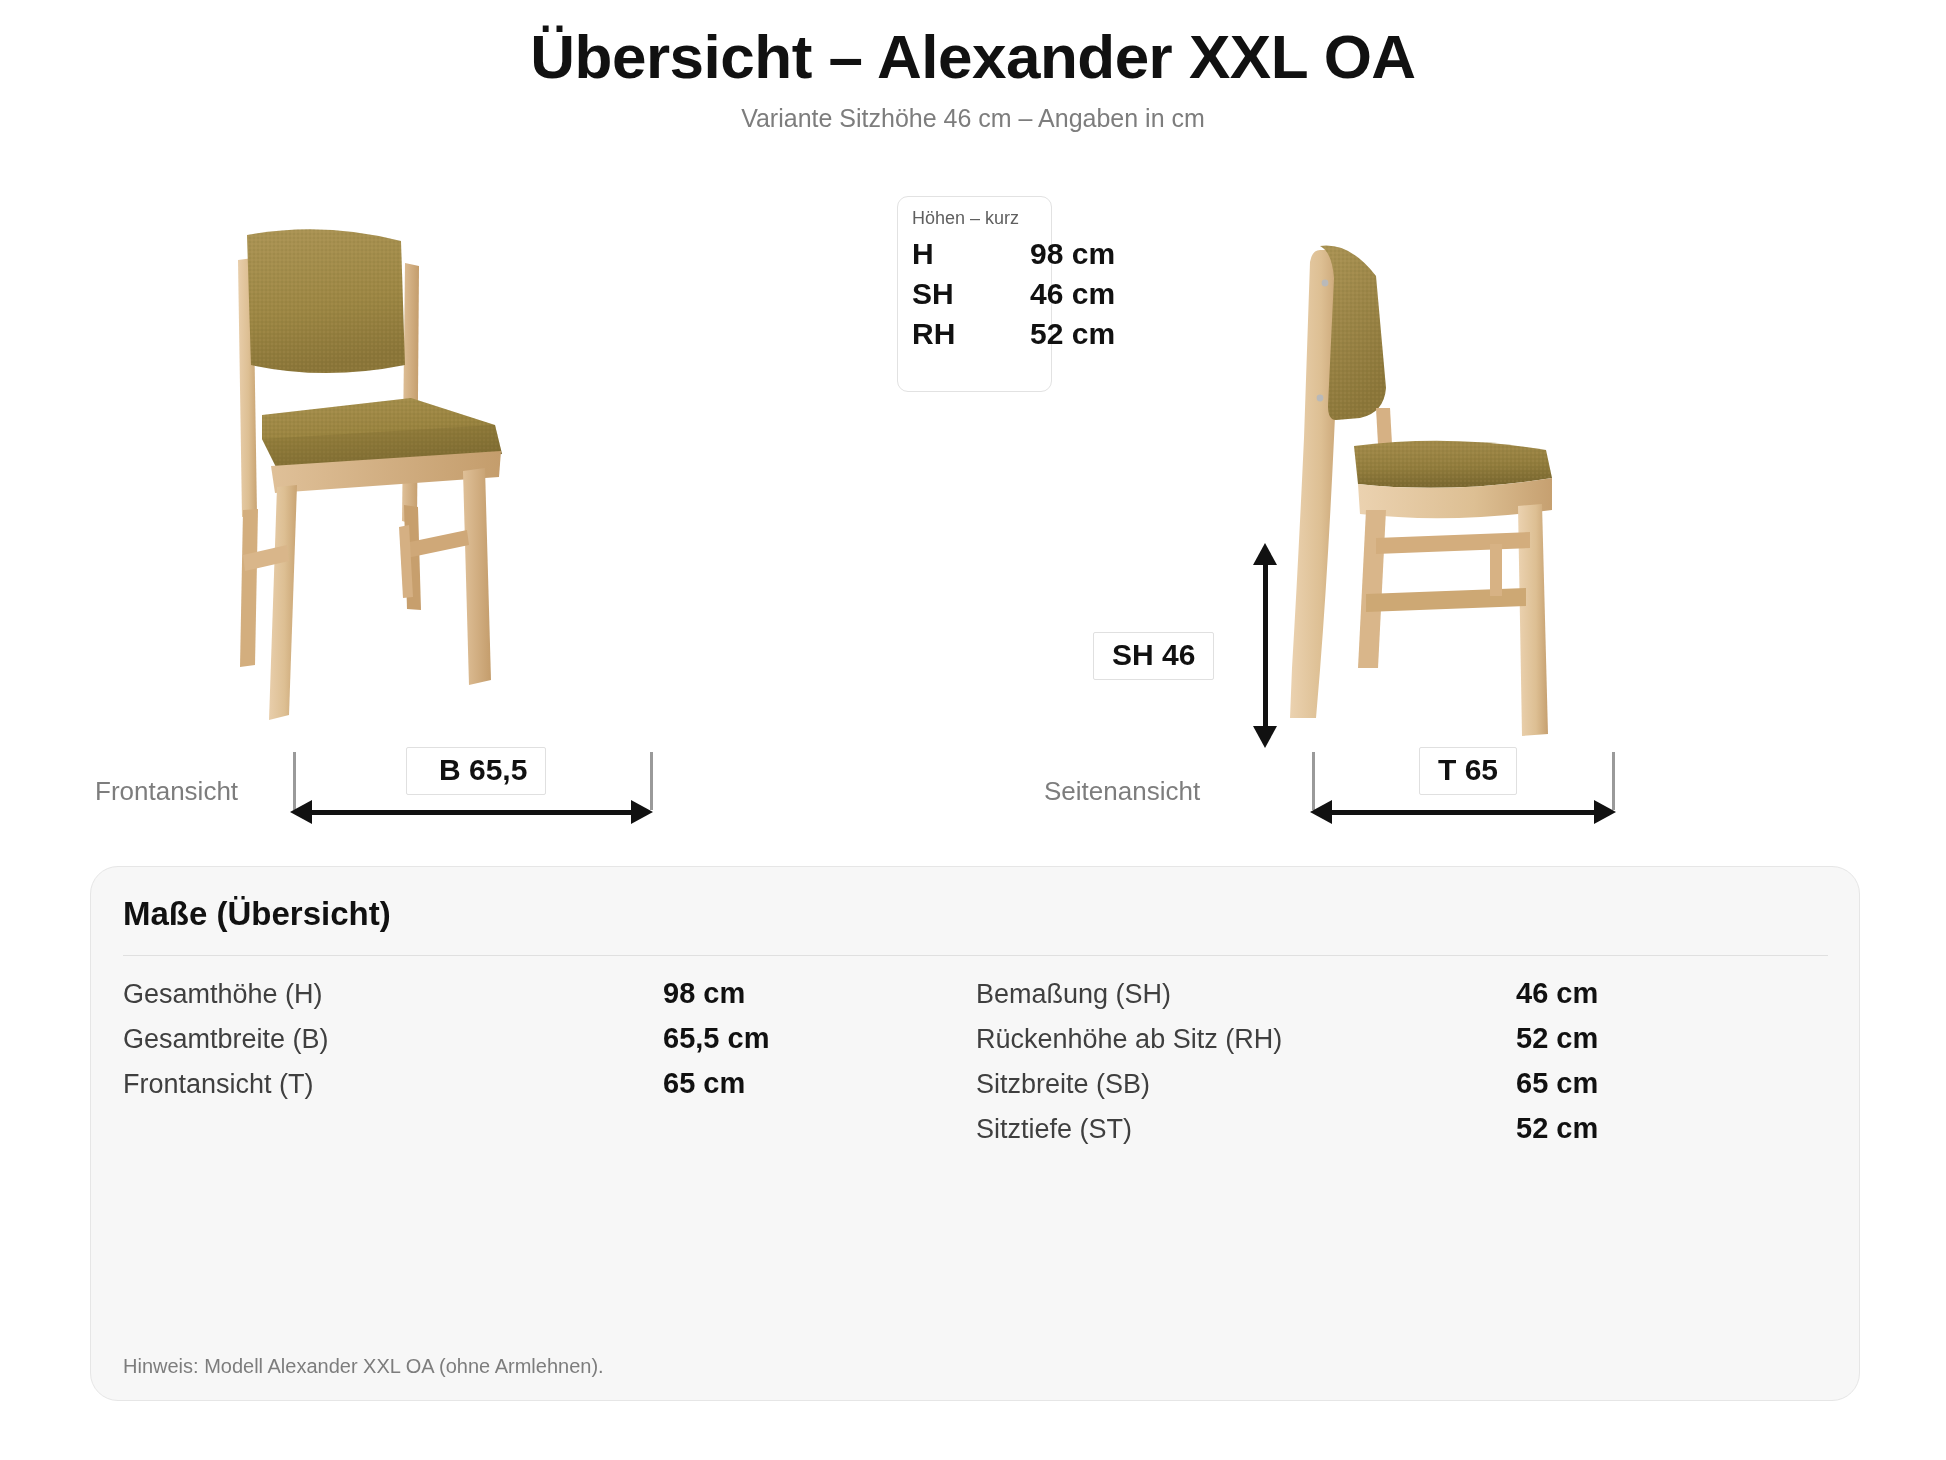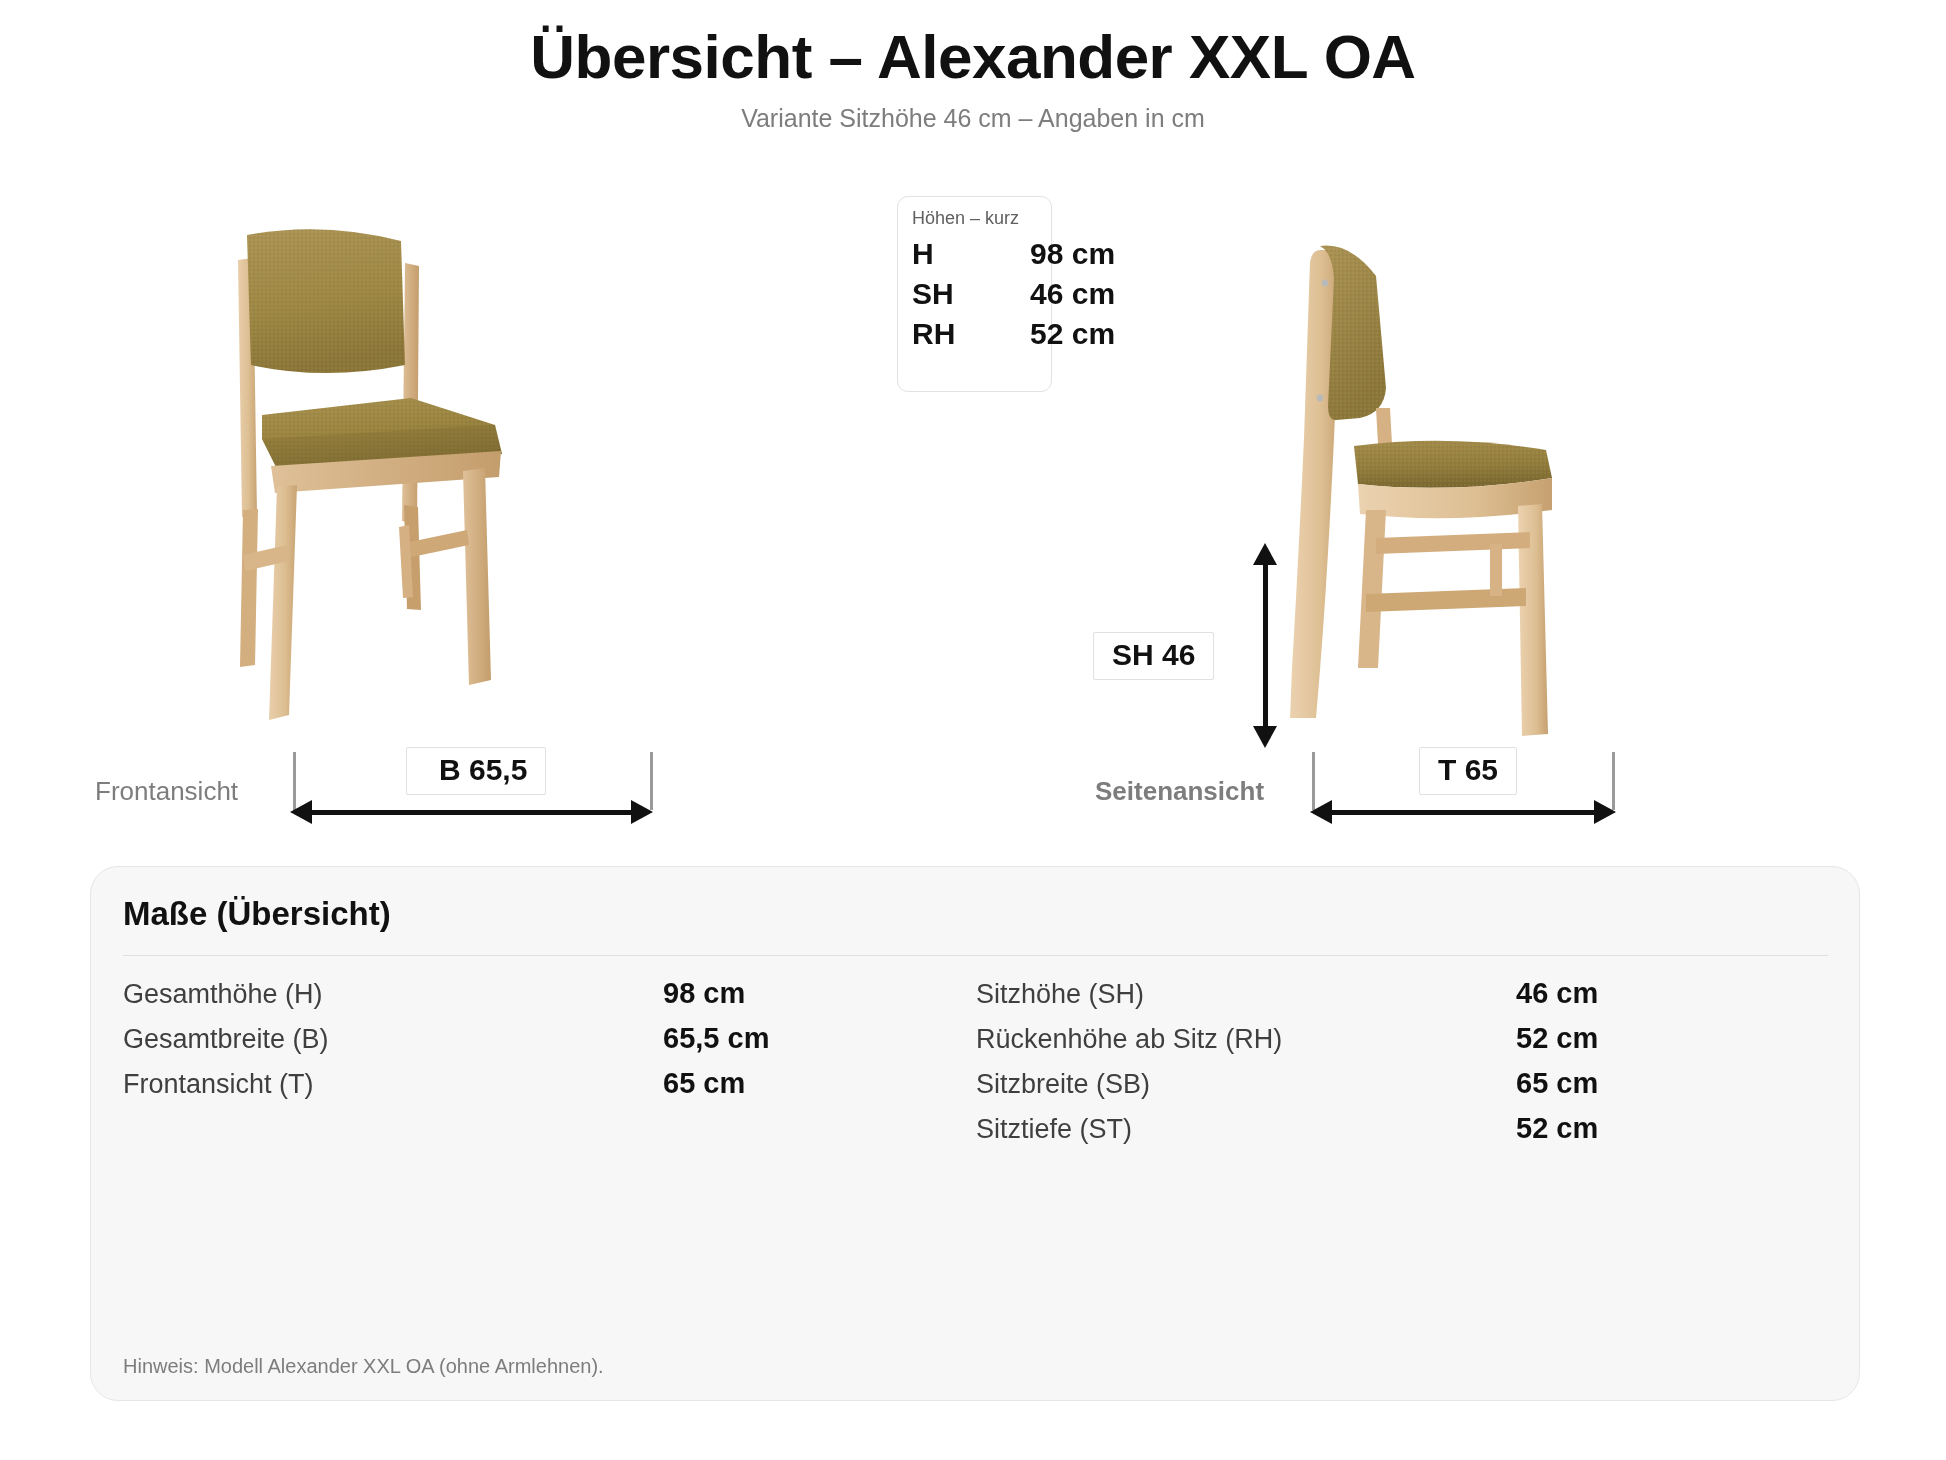--- a/index.html
+++ b/index.html
@@ -86,21 +86,21 @@
   }
 
   
   .view-label {
     position: absolute;
     font-size: 26px;
     color: #7d7d7d;
     white-space: nowrap;
   }
   .view-label.front { left: 95px; top: 776px; }
-  .view-label.side  { left: 1095px; top: 776px; font-weight: bold; }
+  .view-label.side  { left: 1044px; top: 776px; }
 
   
   .dim-badge {
     position: absolute;
     background: #ffffff;
     border: 1px solid #e0e0e0;
     border-radius: 2px;
     padding: 6px 18px 8px 18px;
     font-size: 30px;
     font-weight: 700;
@@ -406,21 +406,21 @@
         <span class="spec-value">65,5 cm</span>
       </div>
       <div class="spec-row">
         <span class="spec-label">Frontansicht (T)</span>
         <span class="spec-value">65 cm</span>
       </div>
     </div>
 
     <div class="spec-col">
       <div class="spec-row">
-        <span class="spec-label">Sitzhöhe (SH)</span>
+        <span class="spec-label">Bemaßung (SH)</span>
         <span class="spec-value">46 cm</span>
       </div>
       <div class="spec-row">
         <span class="spec-label">Rückenhöhe ab Sitz (RH)</span>
         <span class="spec-value">52 cm</span>
       </div>
       <div class="spec-row">
         <span class="spec-label">Sitzbreite (SB)</span>
         <span class="spec-value">65 cm</span>
       </div>

